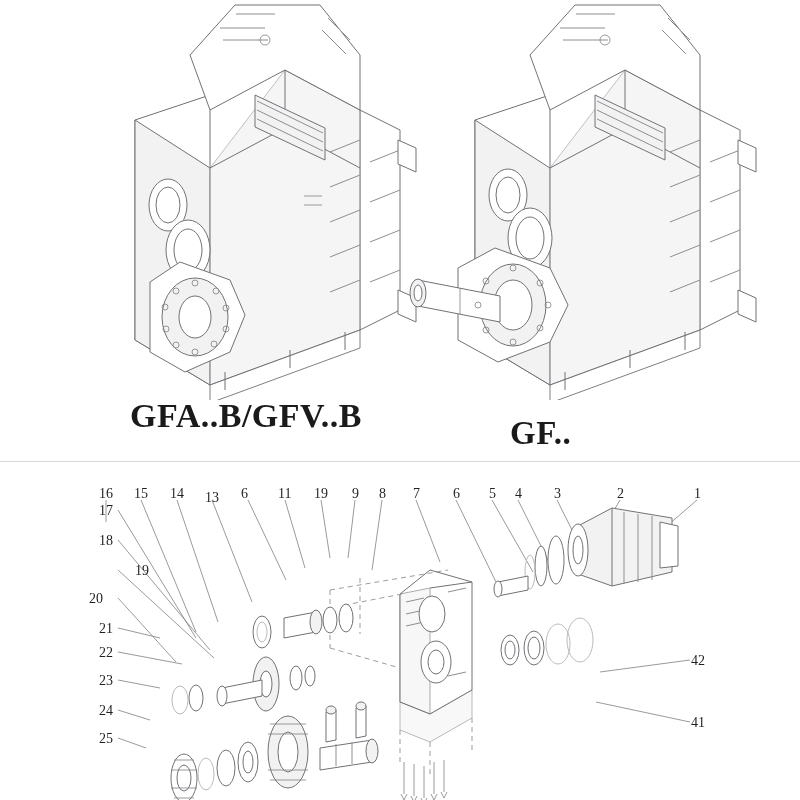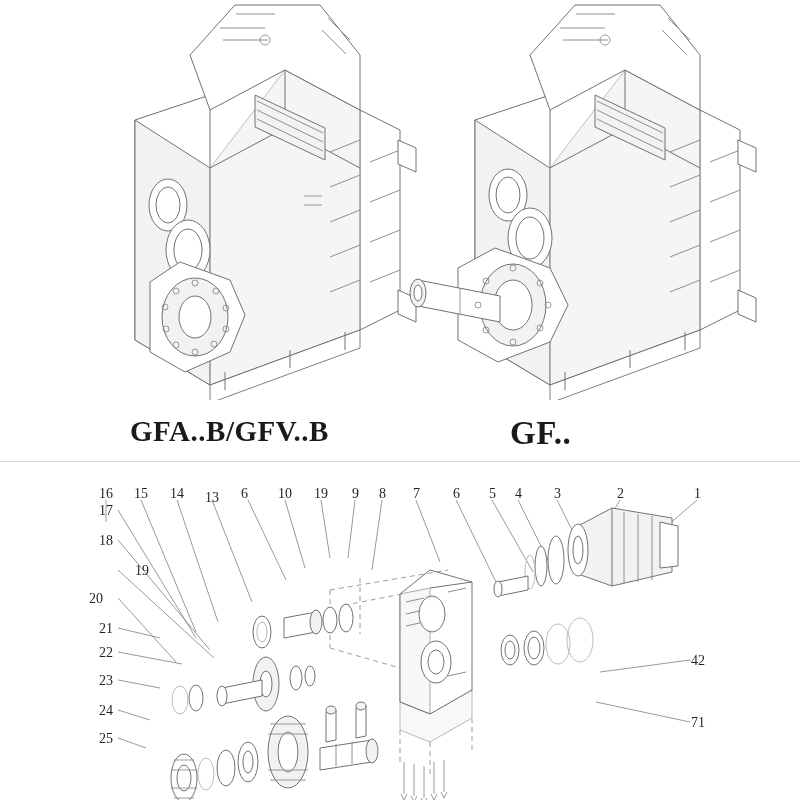--- a/index.html
+++ b/index.html
@@ -4,21 +4,21 @@
 <style>
   html,body{margin:0;padding:0;background:#ffffff;}
   body{width:800px;height:800px;overflow:hidden;font-family:"Liberation Serif",serif;color:#231f20;}
   .page{position:relative;width:800px;height:800px;background:#fff;}
 
   
   .top-area{position:relative;width:800px;height:462px;}
   .divider{position:absolute;left:0;top:461px;width:800px;height:1px;background:#d8d8d8;}
 
   .caption{position:absolute;font-family:"Liberation Serif",serif;font-weight:bold;color:#1a1a1a;letter-spacing:.5px;}
-  .cap-left{left:130px;top:415px;font-size:29px;}
+  .cap-left{left:130px;top:397px;font-size:34px;}
   .cap-right{left:510px;top:415px;font-size:33px;}
 
   
   .exploded{position:relative;width:792px;height:338px;}
 
   .num{position:absolute;font-family:"Liberation Serif",serif;font-size:14px;color:#231f20;}
 
   svg{display:block;}
   .ln{fill:none;stroke:#6f7276;stroke-width:1;}
   .ln2{fill:none;stroke:#8b8e92;stroke-width:1;}
@@ -267,21 +267,21 @@
         <ellipse class="fillg" cx="331" cy="248" rx="5" ry="4"></ellipse>
         <ellipse class="fillg" cx="361" cy="244" rx="5" ry="4"></ellipse>
       </g>
     </svg>
 
     <div class="num" style="left:99px;top:24px;">16</div>
     <div class="num" style="left:134px;top:24px;">15</div>
     <div class="num" style="left:170px;top:24px;">14</div>
     <div class="num" style="left:205px;top:28px;">13</div>
     <div class="num" style="left:241px;top:24px;">6</div>
-    <div class="num" style="left:278px;top:24px;">10</div>
+    <div class="num" style="left:278px;top:24px;">11</div>
     <div class="num" style="left:314px;top:24px;">19</div>
     <div class="num" style="left:352px;top:24px;">9</div>
     <div class="num" style="left:379px;top:24px;">8</div>
     <div class="num" style="left:413px;top:24px;">7</div>
     <div class="num" style="left:453px;top:24px;">6</div>
     <div class="num" style="left:489px;top:24px;">5</div>
     <div class="num" style="left:515px;top:24px;">4</div>
     <div class="num" style="left:554px;top:24px;">3</div>
     <div class="num" style="left:617px;top:24px;">2</div>
     <div class="num" style="left:694px;top:24px;">1</div>
@@ -290,16 +290,16 @@
     <div class="num" style="left:99px;top:71px;">18</div>
     <div class="num" style="left:99px;top:101px;margin-left:36px;">19</div>
     <div class="num" style="left:89px;top:129px;">20</div>
     <div class="num" style="left:99px;top:159px;">21</div>
     <div class="num" style="left:99px;top:183px;">22</div>
     <div class="num" style="left:99px;top:211px;">23</div>
     <div class="num" style="left:99px;top:241px;">24</div>
     <div class="num" style="left:99px;top:269px;">25</div>
 
     <div class="num" style="left:691px;top:191px;">42</div>
-    <div class="num" style="left:691px;top:253px;">71</div>
+    <div class="num" style="left:691px;top:253px;">41</div>
   </div>
 
 </div>
 
 </body></html>

